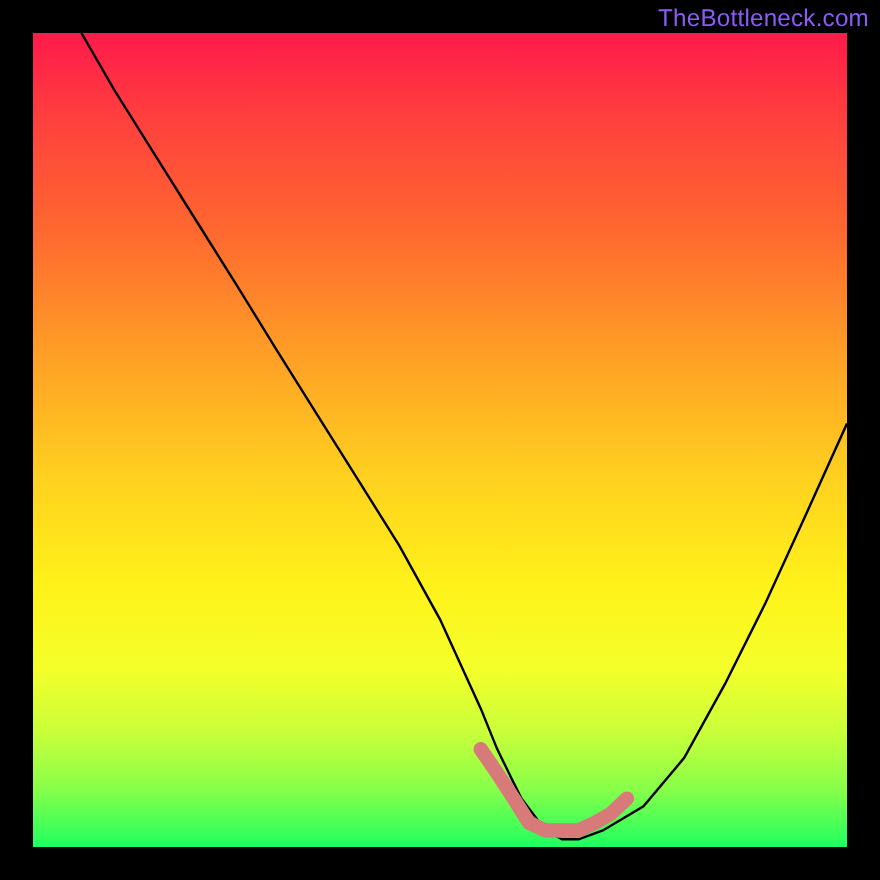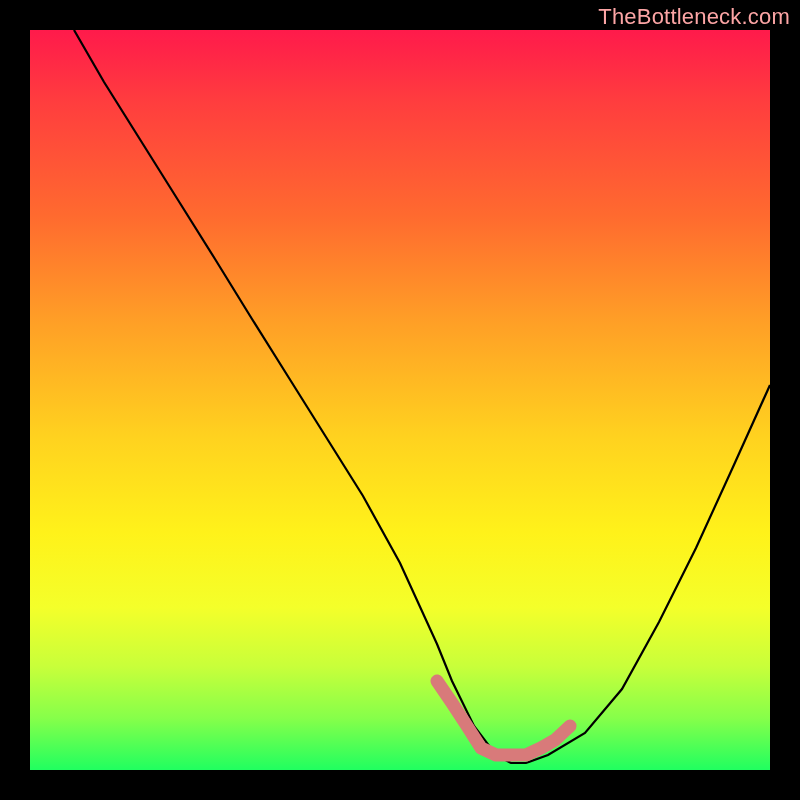--- a/index.html
+++ b/index.html
@@ -14,21 +14,21 @@
   .frame {
     position: relative;
     width: 800px;
     height: 800px;
     background: #000;
   }
   .watermark {
     position: absolute;
     top: 4px;
     right: 10px;
-    color: #fca5a5;
+    color: #8b5cf6;
     font-size: 22px;
     font-weight: 500;
     letter-spacing: 0.2px;
     z-index: 10;
   }
   .plot {
     position: absolute;
     left: 30px;
     top: 30px;
     width: 740px;

